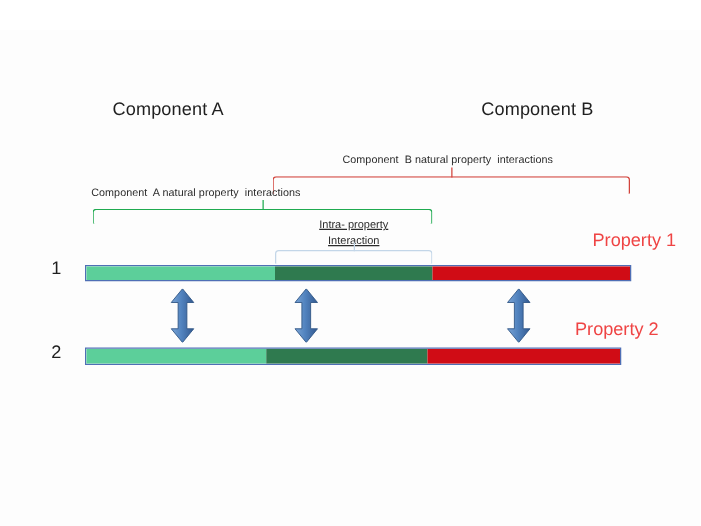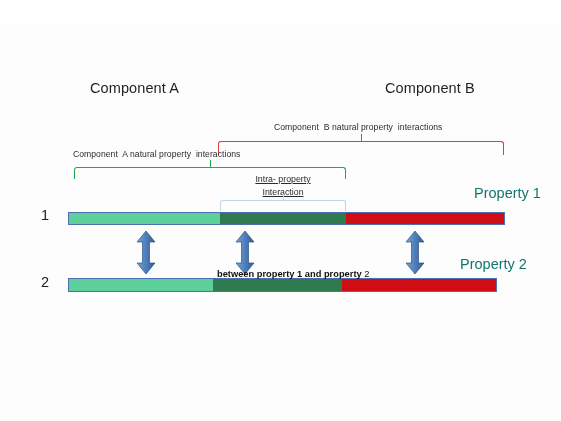--- a/index.html
+++ b/index.html
@@ -33,21 +33,21 @@
   }
   .intra-label {
     font-size: 8.8px;
     color: #2b2b2b;
     text-align: center;
     line-height: 1.45;
     text-decoration: underline;
   }
   .property-label {
     font-size: 14.5px;
-    color: #0f766e;
+    color: #ef4444;
   }
   .row-number {
     font-size: 14.5px;
     color: #1f1f1f;
   }
   .inter-label {
     font-size: 9.3px;
     font-weight: bold;
     color: #111111;
     line-height: 1.55;
@@ -150,16 +150,15 @@
     </svg>
   </div>
 
   <div class="dbl-arrow" style="left:405px; top:207px;">
     <svg width="20" height="43" viewBox="0 0 20 43">
       <polygon points="10,0 19,11 13.5,11 13.5,32 19,32 10,43 1,32 6.5,32 6.5,11 1,11" fill="url(#agrad)" style="stroke:#2e5585;stroke-width:0.7"></polygon>
     </svg>
   </div>
 
   <div class="txt inter-label" style="left:217px; top:214px;">
-    <div><span>between property 1 and property </span><span class="not-bold">2</span></div>
   </div>
 
 </div>
 
 </body></html>

